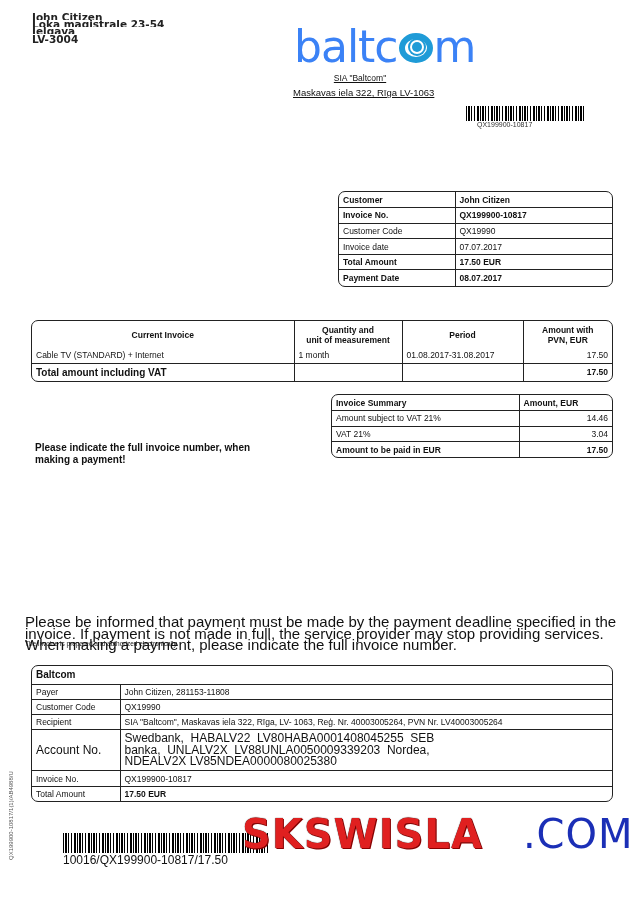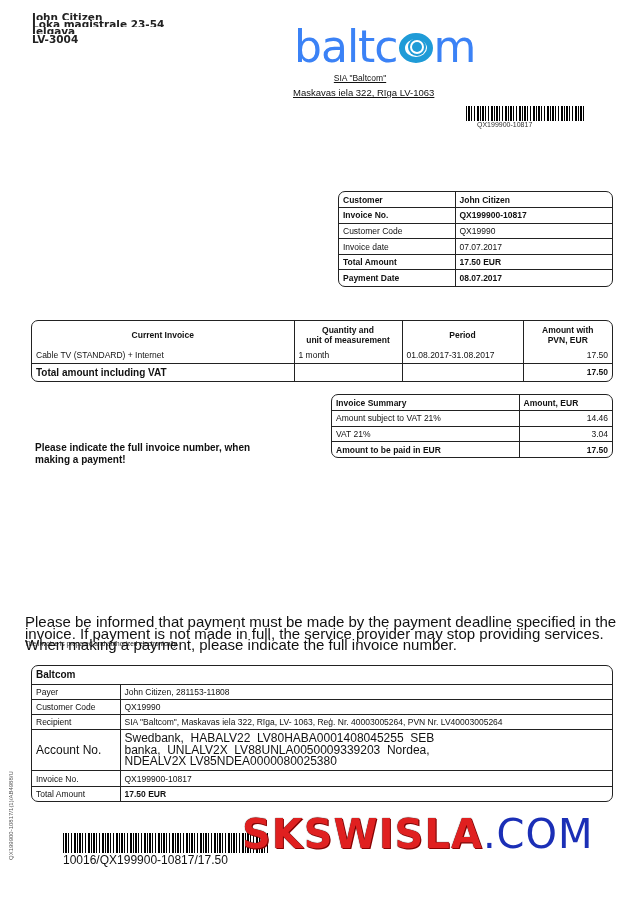--- a/index.html
+++ b/index.html
@@ -53,21 +53,21 @@
   .pay td:first-child { width: 88px; font-weight: normal; }
   .pay .head td { font-size: 10px; font-weight: bold; height: 18px; }
   .pay .acct td { height: 41px; line-height: 11.5px; font-size: 12px; }
 
   .vert { position: absolute; left: 8px; top: 860px; transform: rotate(-90deg); transform-origin: 0 0; font-size: 6px; color: #555; white-space: nowrap; }
 
   .bc-bot { left: 63px; top: 833px; width: 205px; height: 20px; }
   .bc-bot-label { position: absolute; left: 63px; top: 853px; font-size: 12px; }
 
   .wm { position: absolute; left: 242px; top: 810px; font-family: "DejaVu Sans", sans-serif; font-size: 40px; font-weight: bold; letter-spacing: 1px; color: #e02020; line-height: 48px; text-shadow: 0 0 1px #000, 1px 1px 0 #900; }
-  .wm .dotcom { color: #1b2fb6; font-weight: normal; text-shadow: none; }
+  .wm .dotcom { color: #1b2fb6; font-weight: normal; text-shadow: none; margin-left: 40px; }
 </style>
 </head>
 <body>
 
 <div class="addr">
   <div class="squash">John Citizen</div>
   <div class="squash">Loka magistrale 23-54</div>
   <div class="squash">Jelgava</div>
   <div>LV-3004</div>
 </div>

